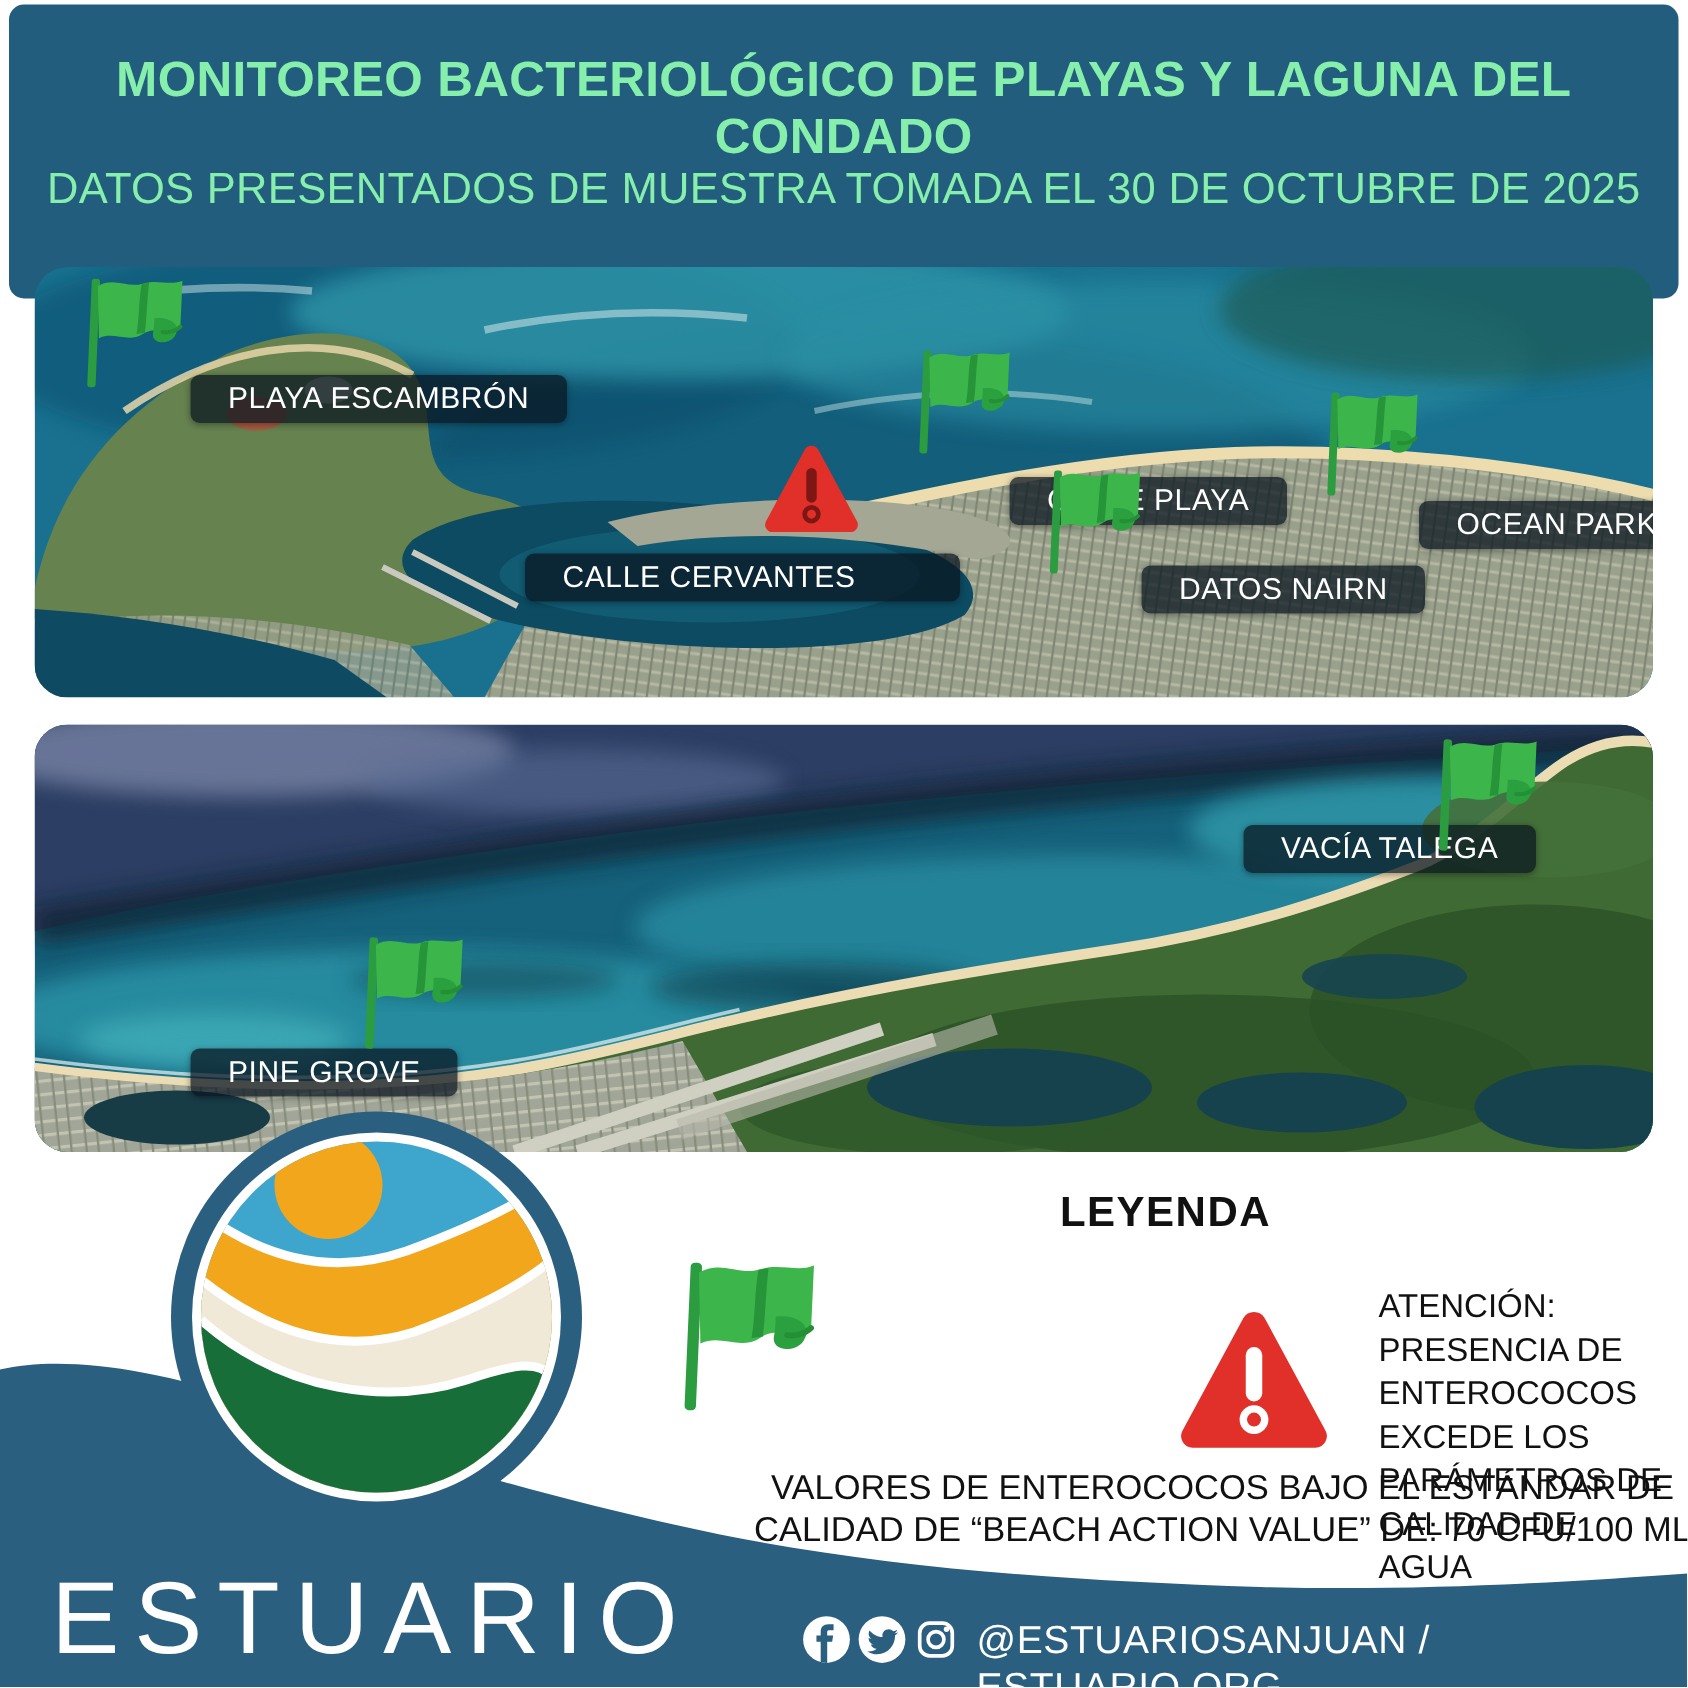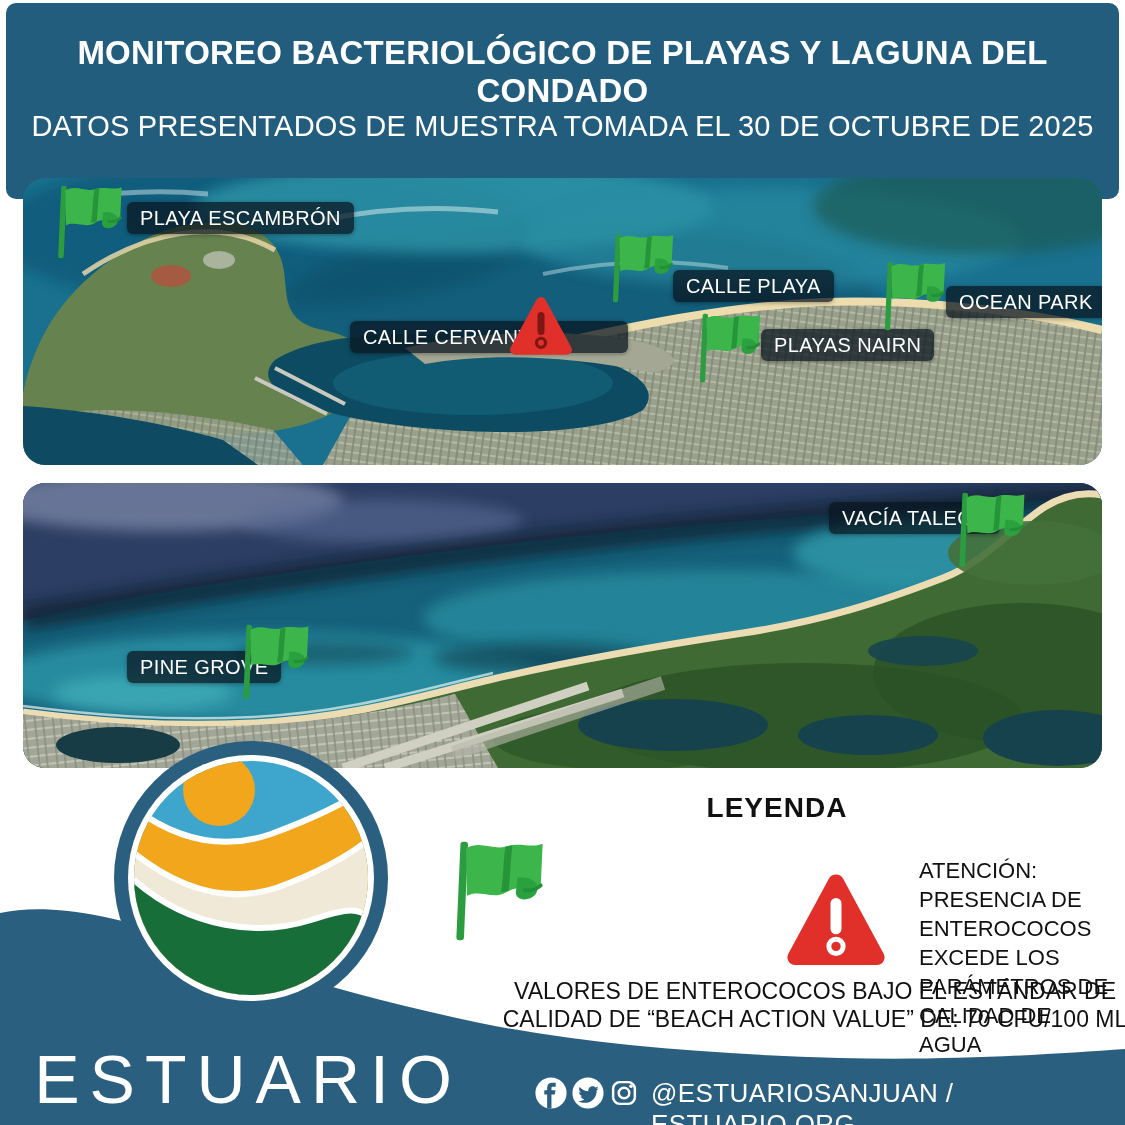--- a/index.html
+++ b/index.html
@@ -1,33 +1,33 @@
 <!DOCTYPE html>
 <html><head>
 <meta charset="utf-8">
 <style>
   html,body{margin:0;padding:0;background:#ffffff;}
   .page{position:relative;width:1125px;height:1125px;background:#ffffff;overflow:hidden;
         font-family:"Liberation Sans",sans-serif;}
 
   
   .header{position:absolute;left:6px;top:3px;width:1113px;height:196px;background:#235d7d;
-          border-radius:10px;text-align:center;color:#ffffff;}
+          border-radius:10px;text-align:center;color:#86efac;}
   .header .title{margin-top:31px;font-size:33px;font-weight:bold;letter-spacing:.2px;}
   .header .subtitle{font-size:29px;font-weight:400;letter-spacing:.2px;}
 
   
   .map{position:absolute;left:23px;width:1079px;border-radius:22px;overflow:hidden;}
   .map1{top:178px;height:287px;}
   .map2{top:483px;height:285px;}
   .map svg.art{position:absolute;left:0;top:0;width:100%;height:100%;}
 
   .maplabel{position:absolute;background:rgba(9,21,32,.74);color:#fff;font-size:20px;
-            line-height:20px;padding:6px 13px;border-radius:6px;letter-spacing:.4px;
-            white-space:nowrap;box-shadow:0 1px 4px rgba(0,0,0,.35);}
+            line-height:20px;padding:6px 25px;border-radius:6px;letter-spacing:.4px;
+            white-space:nowrap;box-shadow:0 1px 4px rgba(0,0,0,.35);margin-top:48px;}
   .maplabel.pad-r{padding-right:70px;}
   .flag-icon,.warn-icon{position:absolute;}
   .warn-map{color:#7e1714;}
   .warn-legend{color:#ffffff;}
 
   
   .wave{position:absolute;left:0;top:840px;width:1125px;height:285px;}
   .logo{position:absolute;left:111px;top:738px;width:280px;height:280px;}
   .wordmark{position:absolute;left:28px;top:1040px;width:440px;text-align:center;color:#fff;
             font-size:68px;font-weight:400;letter-spacing:10px;font-family:"Liberation Sans",sans-serif;}
@@ -147,21 +147,21 @@
       </svg>
 
     <svg class="flag-icon" style="left:588px;top:53px;width:66px;height:74px">
         <use href="#flag-sym"></use>
       </svg>
     <span class="maplabel" style="left:650px;top:92px">CALLE PLAYA</span>
 
     <svg class="flag-icon" style="left:675px;top:133px;width:66px;height:74px">
         <use href="#flag-sym"></use>
       </svg>
-    <span class="maplabel" style="left:738px;top:151px">PLAYAS NAIRN</span>
+    <span class="maplabel" style="left:738px;top:151px">DATOS NAIRN</span>
 
     <svg class="flag-icon" style="left:860px;top:81px;width:66px;height:74px">
         <use href="#flag-sym"></use>
       </svg>
     <span class="maplabel" style="left:923px;top:108px">OCEAN PARK</span>
   </div>
 
   <div class="map map2">
     <svg class="art" viewBox="0 0 1079 285" preserveAspectRatio="none">
       <rect width="1079" height="285" fill="#15607a"></rect>

